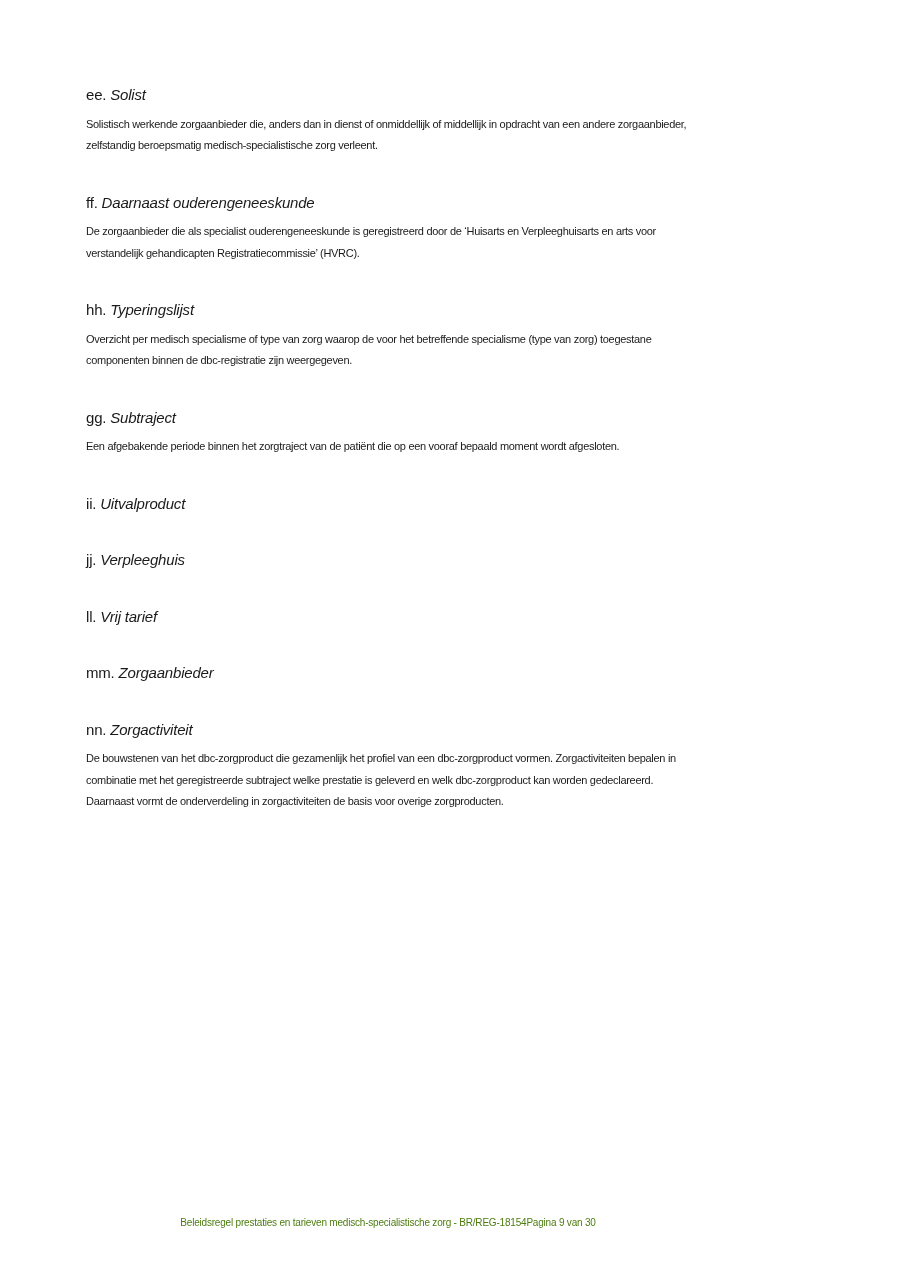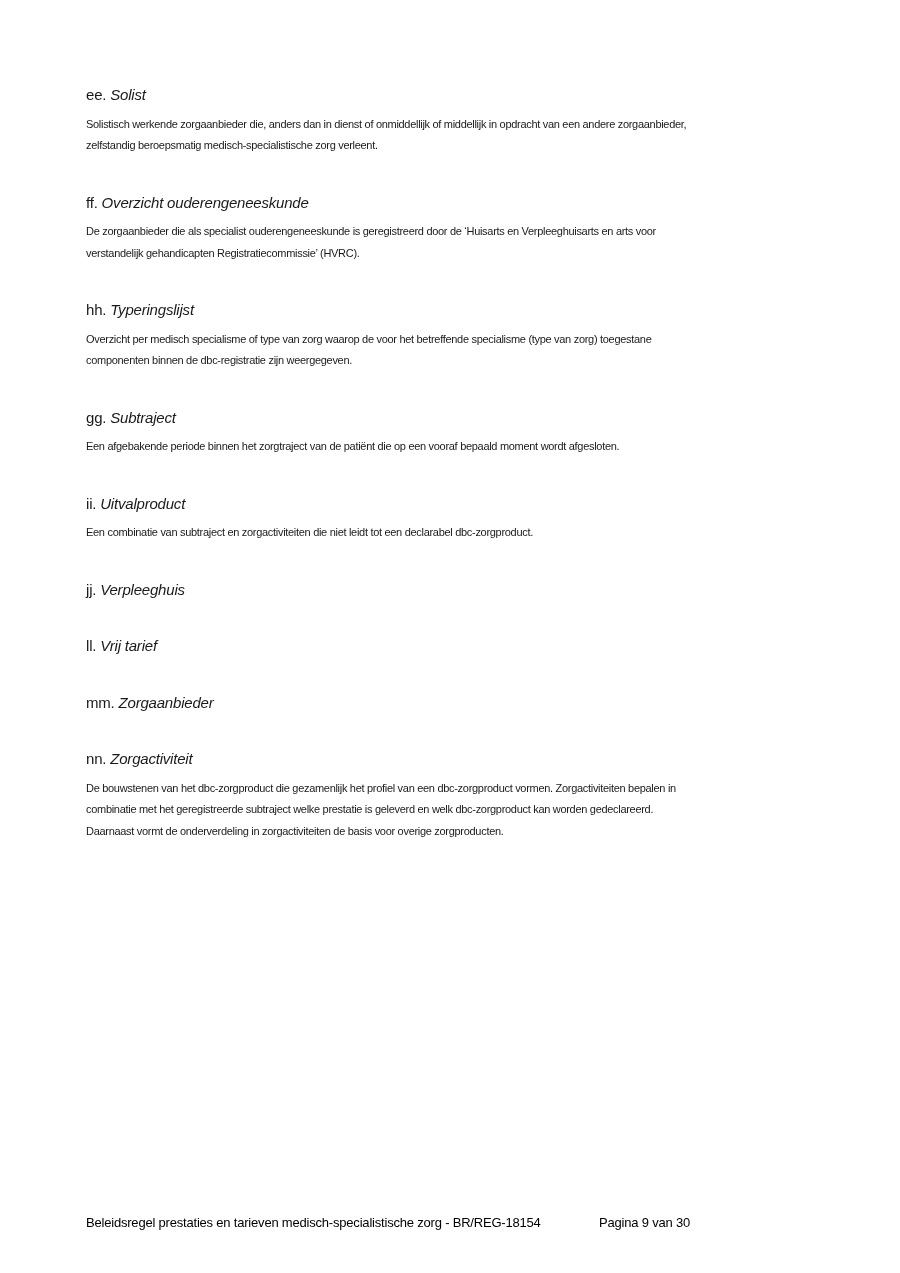--- a/index.html
+++ b/index.html
@@ -40,60 +40,59 @@
     line-height: 21.5px;
     letter-spacing: -0.3px;
     max-width: 737px;
   }
   .footer {
     position: absolute;
     left: 86px;
     right: 86px;
     bottom: 42px;
     display: flex;
-    justify-content: space-between;
+    justify-content: center;
     align-items: baseline;
-    font-size: 13px;
+    font-size: 10px;
     line-height: 16px;
     letter-spacing: -0.2px;
-    color: #000000;
+    color: #4d7c0f;
   }
   .footer-right {
     white-space: nowrap;
   }
 </style>
 </head>
 <body>
 
 <div class="page">
 
   <div class="content" id="defs">
     <div class="def">
       <p class="def-head"><span class="def-label">ee.</span> <span class="def-term">Solist</span></p>
       <p class="def-body">Solistisch werkende zorgaanbieder die, anders dan in dienst of onmiddellijk of middellijk in opdracht van een andere zorgaanbieder, zelfstandig beroepsmatig medisch-specialistische zorg verleent.</p>
     </div>
 
     <div class="def">
-      <p class="def-head"><span class="def-label">ff.</span> <span class="def-term">Overzicht ouderengeneeskunde</span></p>
+      <p class="def-head"><span class="def-label">ff.</span> <span class="def-term">Daarnaast ouderengeneeskunde</span></p>
       <p class="def-body">De zorgaanbieder die als specialist ouderengeneeskunde is geregistreerd door de ‘Huisarts en Verpleeghuisarts en arts voor verstandelijk gehandicapten Registratiecommissie’ (HVRC).</p>
     </div>
 
     <div class="def">
       <p class="def-head"><span class="def-label">hh.</span> <span class="def-term">Typeringslijst</span></p>
       <p class="def-body">Overzicht per medisch specialisme of type van zorg waarop de voor het betreffende specialisme (type van zorg) toegestane componenten binnen de dbc-registratie zijn weergegeven.</p>
     </div>
 
     <div class="def">
       <p class="def-head"><span class="def-label">gg.</span> <span class="def-term">Subtraject</span></p>
       <p class="def-body">Een afgebakende periode binnen het zorgtraject van de patiënt die op een vooraf bepaald moment wordt afgesloten.</p>
     </div>
 
     <div class="def">
       <p class="def-head"><span class="def-label">ii.</span> <span class="def-term">Uitvalproduct</span></p>
-      <p class="def-body">Een combinatie van subtraject en zorgactiviteiten die niet leidt tot een declarabel dbc-zorgproduct.</p>
     </div>
 
     <div class="def">
       <p class="def-head"><span class="def-label">jj.</span> <span class="def-term">Verpleeghuis</span></p>
     </div>
 
 
     <div class="def">
       <p class="def-head"><span class="def-label">ll.</span> <span class="def-term">Vrij tarief</span></p>
     </div>

